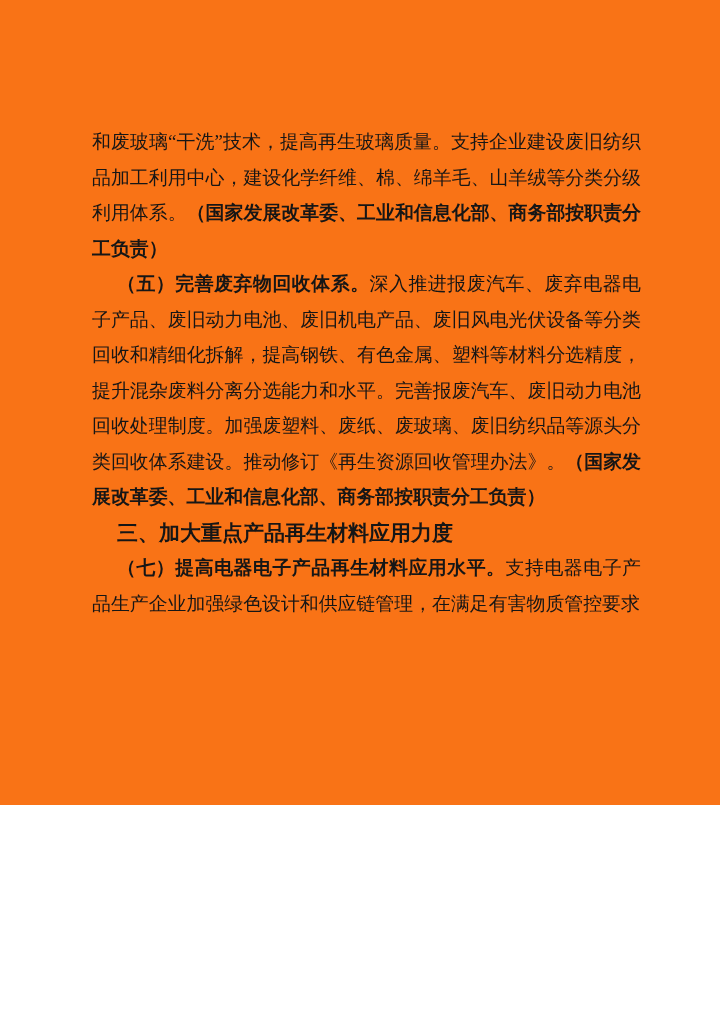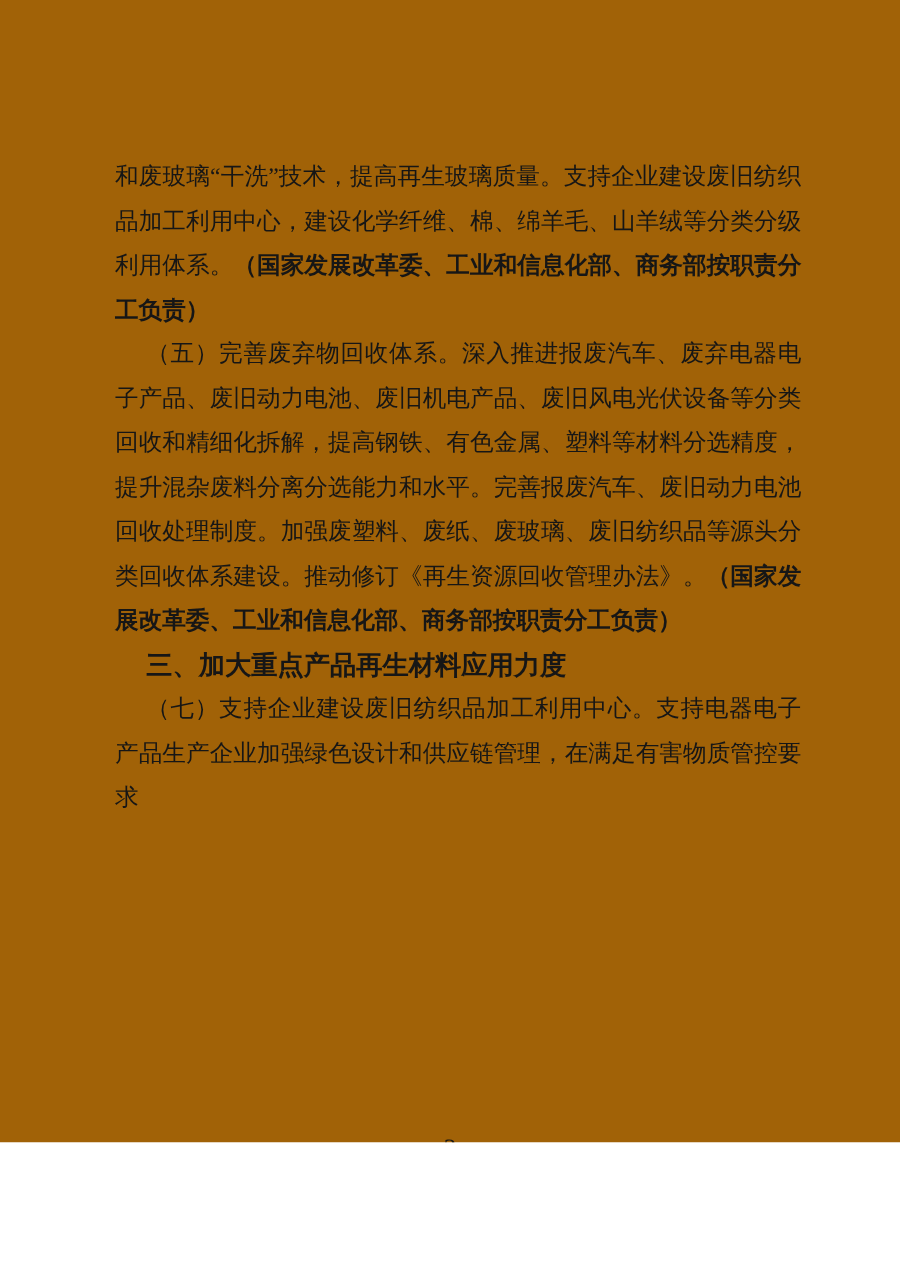--- a/index.html
+++ b/index.html
@@ -3,22 +3,22 @@
 <meta charset="utf-8">
 <style>
   html, body {
     margin: 0;
     padding: 0;
     background: #ffffff;
   }
   .page {
     position: relative;
     width: 720px;
-    height: 914px;
-    background: #a16207;
+    height: 805px;
+    background: #f97316;
     overflow: hidden;
     font-family: "Liberation Serif", "DejaVu Serif", serif;
     color: #161616;
   }
   .doc-body {
     position: absolute;
     left: 92px;
     top: 124px;
     width: 549px;
     font-size: 18.9px;
@@ -28,21 +28,21 @@
   }
   .para {
     margin: 0;
     padding: 0;
     text-indent: 25px;
   }
   .para.continuation {
     text-indent: 0;
   }
   .lead-bold {
-    font-weight: 400;
+    font-weight: 700;
   }
   .annotation {
     font-weight: 700;
   }
   .section-heading {
     margin: 0;
     padding: 0;
     text-indent: 25px;
     font-size: 21px;
     line-height: 35.5px;
@@ -68,18 +68,18 @@
 <div class="page">
   <div class="doc-body">
 
     <p class="para continuation"><span>和废玻璃“干洗”技术，提高再生玻璃质量。支持企业建设废旧纺织品加工利用中心，建设化学纤维、棉、绵羊毛、山羊绒等分类分级利用体系。</span><span class="annotation">（国家发展改革委、工业和信息化部、商务部按职责分工负责）</span></p>
 
     <p class="para"><span class="lead-bold">（五）完善废弃物回收体系。</span><span>深入推进报废汽车、废弃电器电子产品、废旧动力电池、废旧机电产品、废旧风电光伏设备等分类回收和精细化拆解，提高钢铁、有色金属、塑料等材料分选精度，提升混杂废料分离分选能力和水平。完善报废汽车、废旧动力电池回收处理制度。加强废塑料、废纸、废玻璃、废旧纺织品等源头分类回收体系建设。推动修订《再生资源回收管理办法》。</span><span class="annotation">（国家发展改革委、工业和信息化部、商务部按职责分工负责）</span></p>
 
     <h2 class="section-heading">三、加大重点产品再生材料应用力度</h2>
 
 
-    <p class="para"><span class="lead-bold">（七）支持企业建设废旧纺织品加工利用中心。</span><span>支持电器电子产品生产企业加强绿色设计和供应链管理，在满足有害物质管控要求</span></p>
+    <p class="para"><span class="lead-bold">（七）提高电器电子产品再生材料应用水平。</span><span>支持电器电子产品生产企业加强绿色设计和供应链管理，在满足有害物质管控要求</span></p>
 
   </div>
 
   <div class="page-number">3</div>
 </div>
 
 </body></html>

